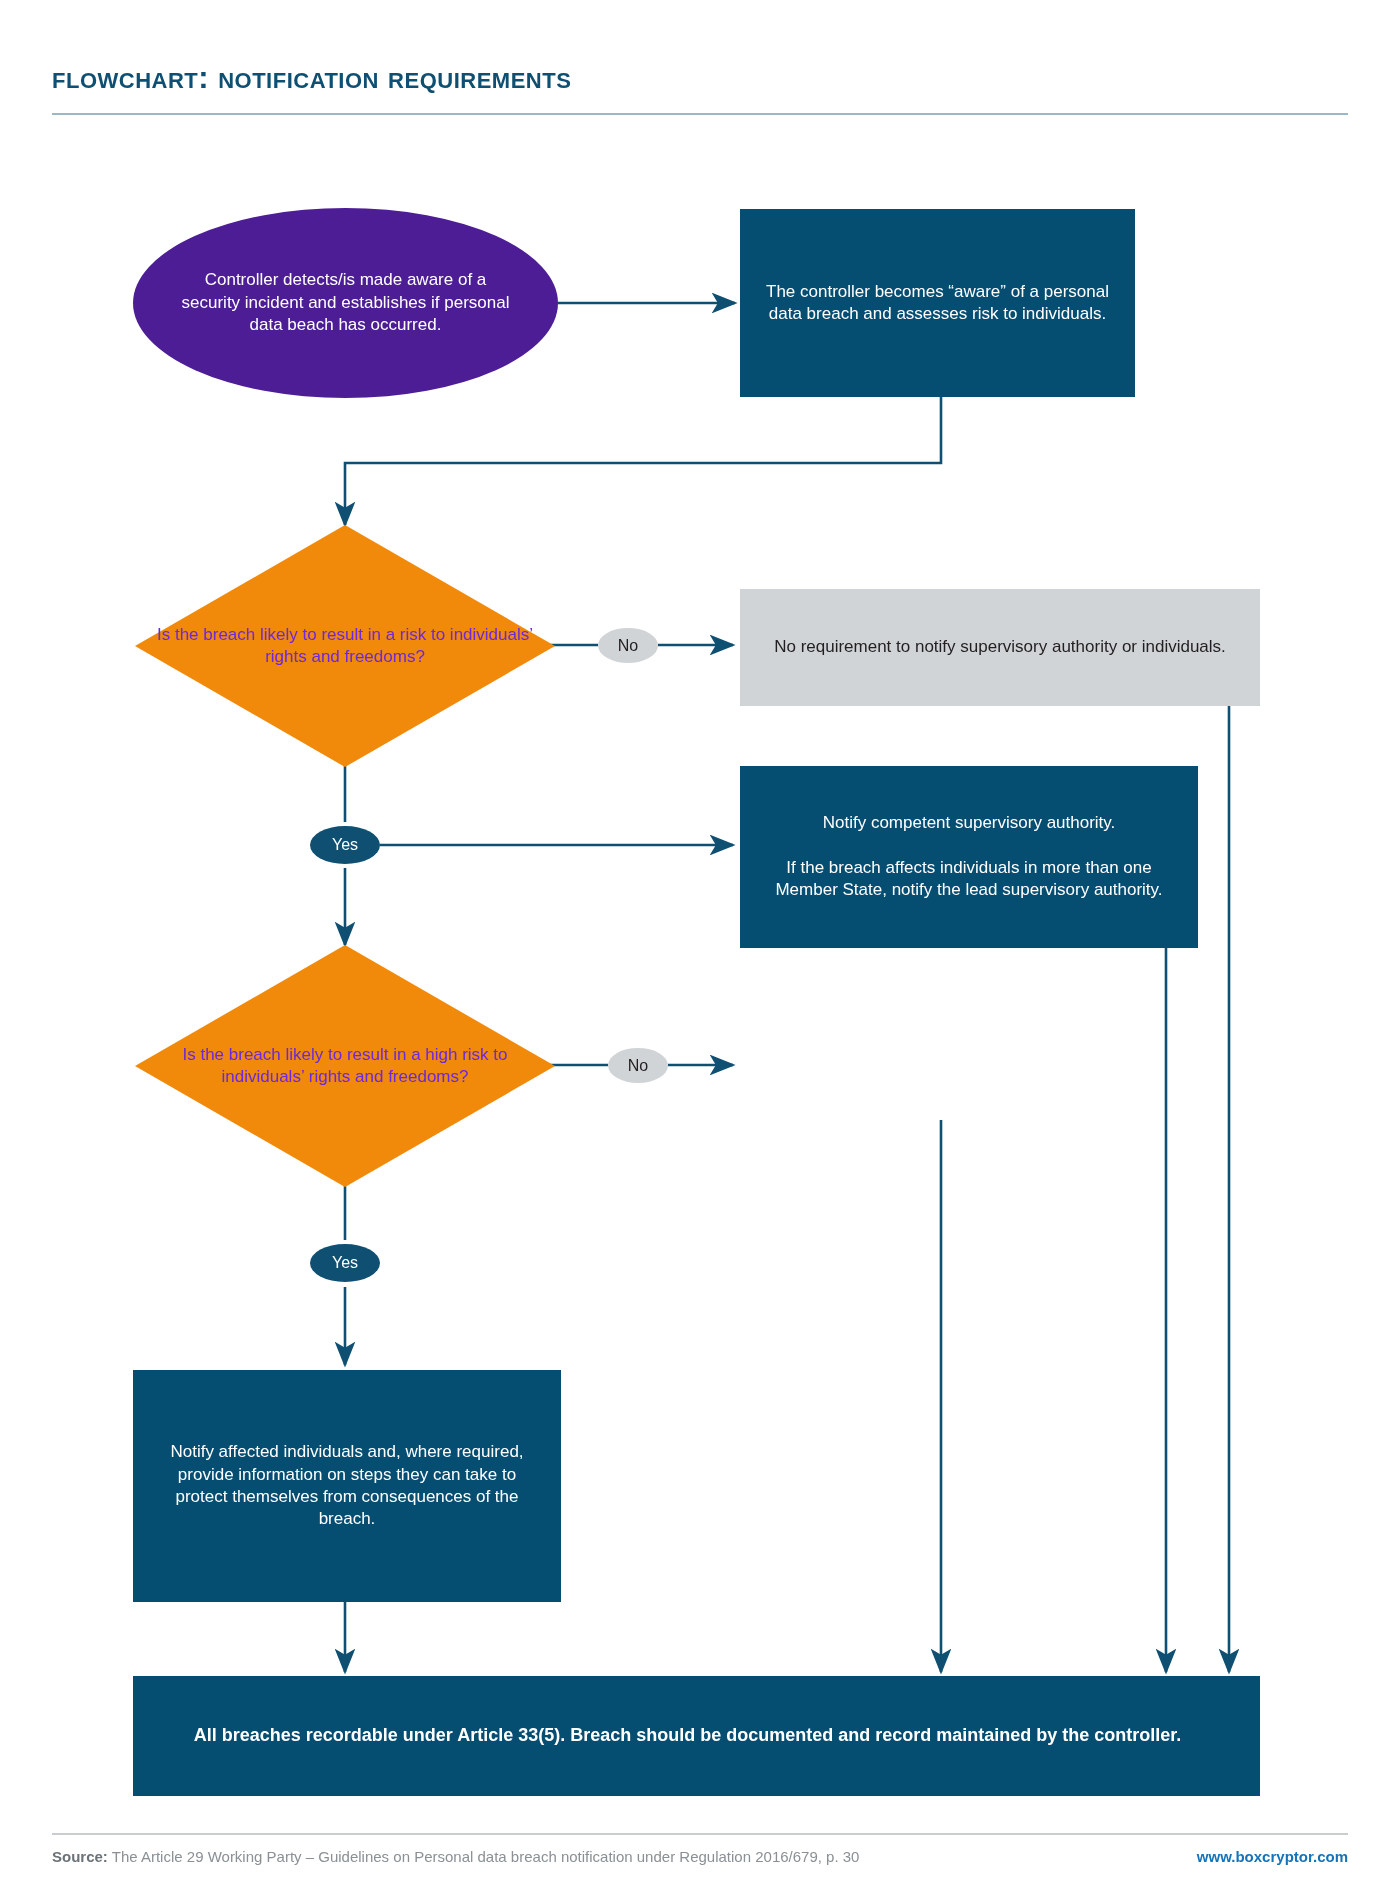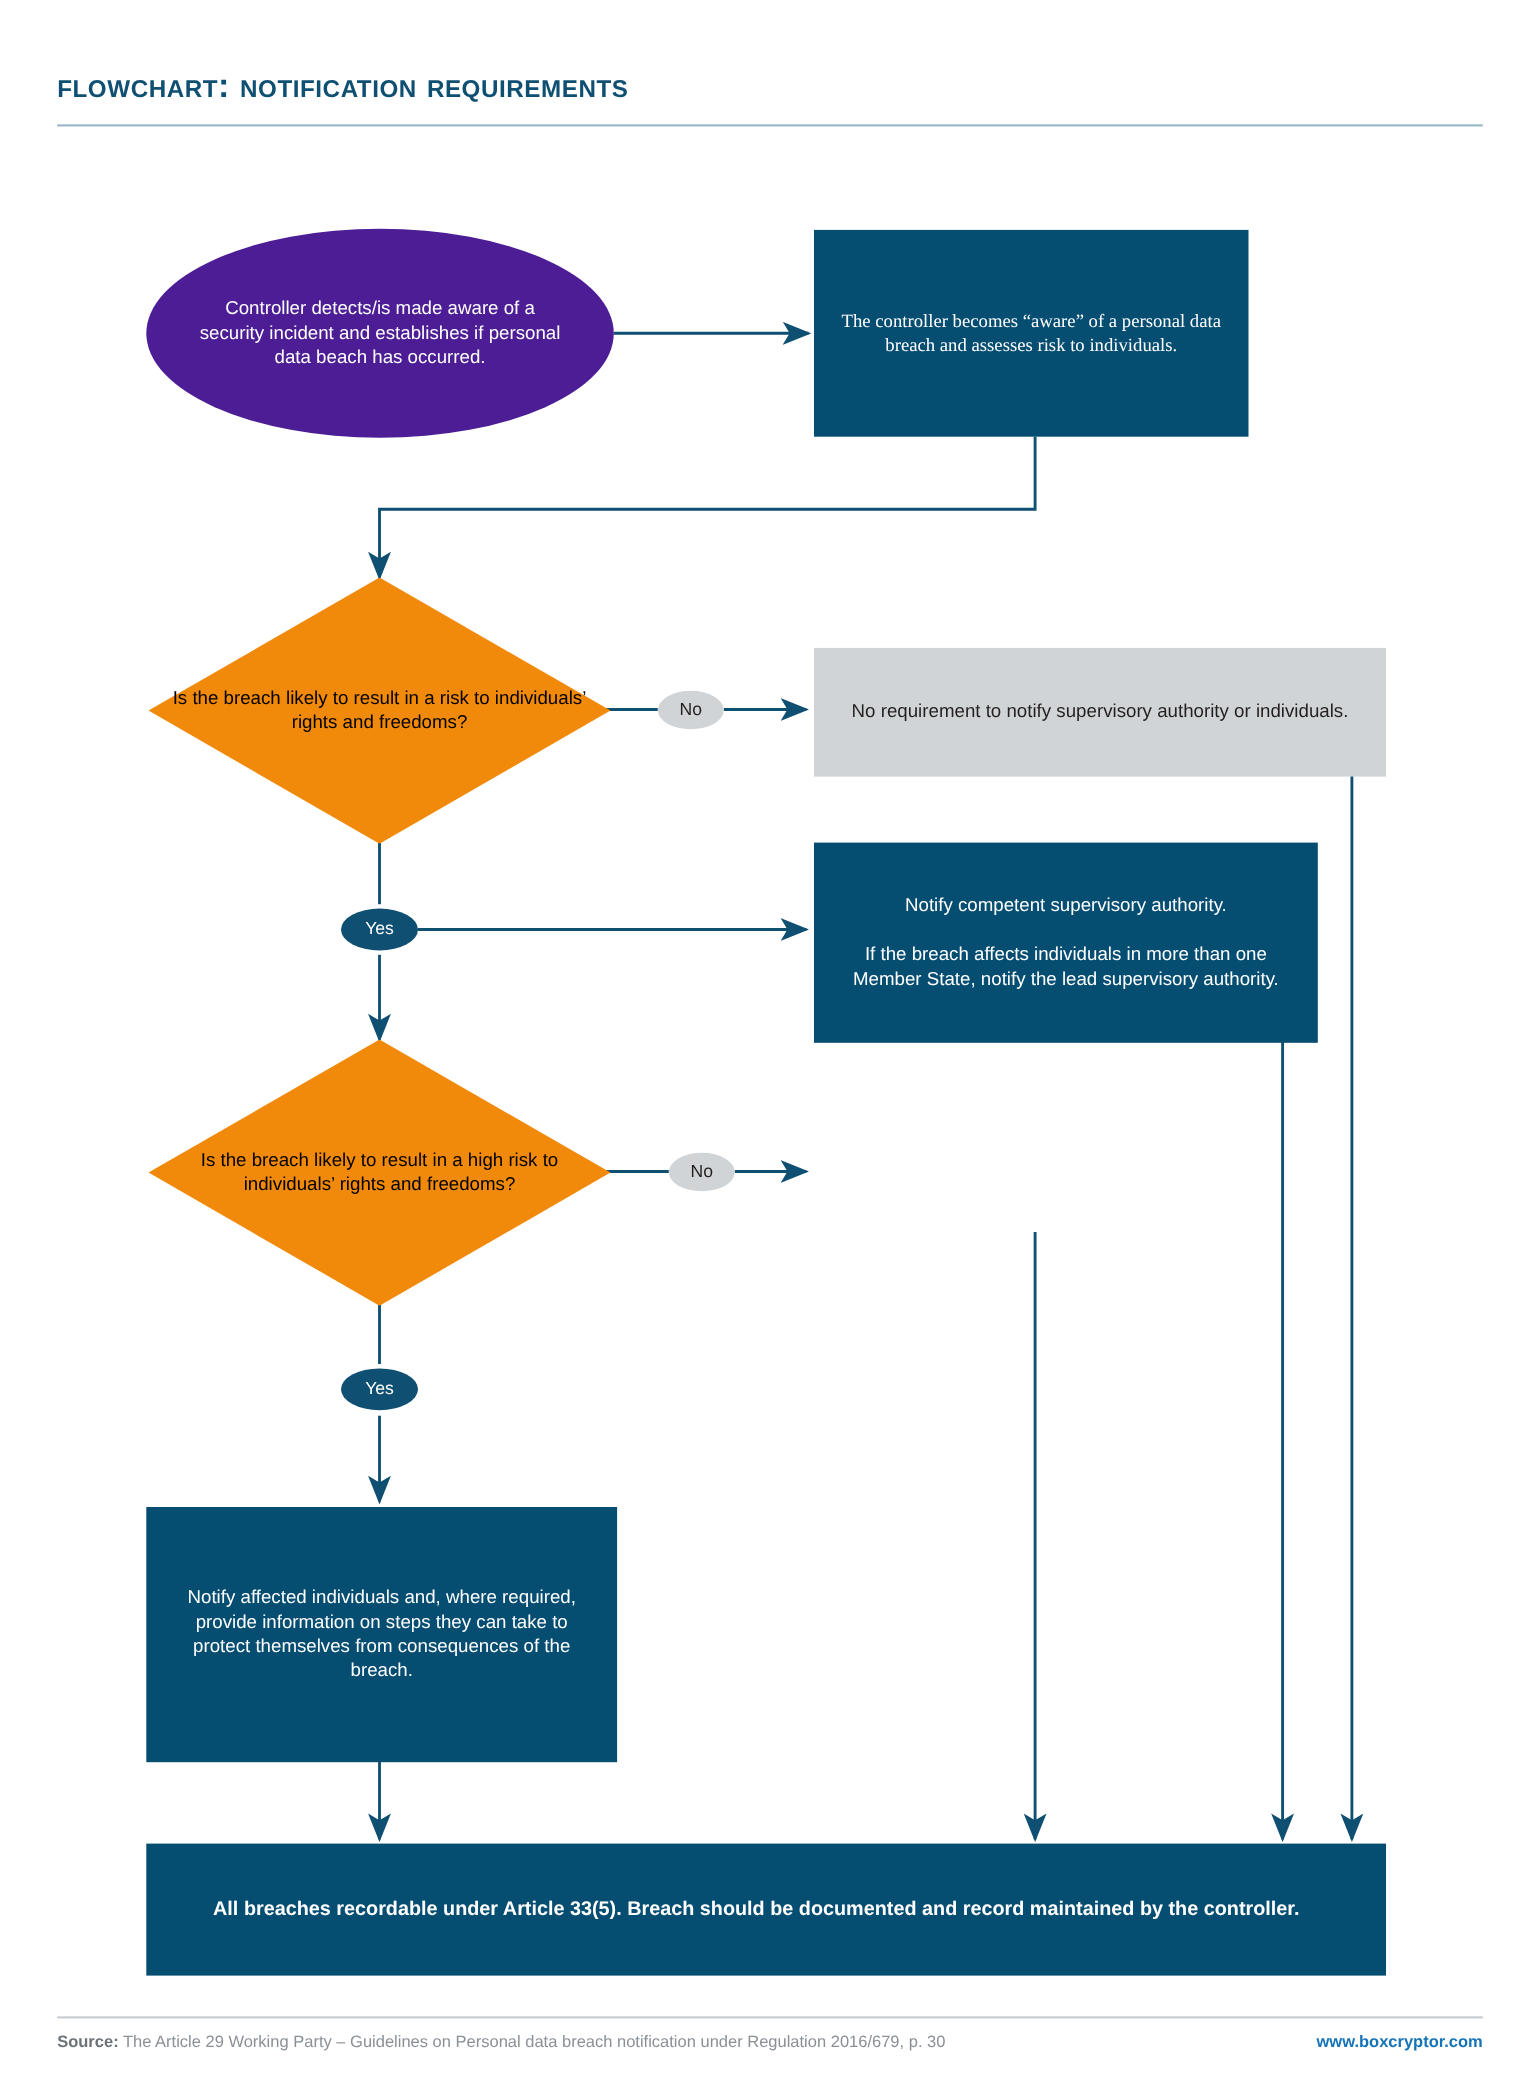--- a/index.html
+++ b/index.html
@@ -85,21 +85,21 @@
     font-size: 17px;
     padding: 0 22px;
   }
   .gray-box {
     background: #d0d4d7;
     color: #231f20;
     font-size: 17px;
     padding: 0 22px;
   }
   .diamond-node {
-    color: #000000;
+    color: #6d28d9;
     font-size: 17px;
     background: transparent;
   }
   .diamond-shape {
     position: absolute;
     left: 0;
     top: 0;
     width: 100%;
     height: 100%;
     background: #f18a0a;
@@ -207,21 +207,21 @@
       <line x1="1166" y1="947" x2="1166" y2="1672" marker-end="url(#arrowhead)"></line>
 
       <line x1="1229" y1="705" x2="1229" y2="1672" marker-end="url(#arrowhead)"></line>
     </g>
   </svg>
 
   <div class="node ellipse-node" style="left:133px; top:208px; width:425px; height:190px;">
     <span class="txt">Controller detects/is made aware of a security incident and establishes if personal data beach has occurred.</span>
   </div>
 
-  <div class="node blue-box" style="left:740px; top:209px; width:395px; height:188px;font-family:Liberation Serif, serif;">
+  <div class="node blue-box" style="left:740px; top:209px; width:395px; height:188px;">
     <span class="txt">The controller becomes “aware” of a personal data breach and assesses risk to individuals.</span>
   </div>
 
   <div class="node diamond-node" style="left:135px; top:525px; width:420px; height:242px;">
     <span class="diamond-shape"></span>
     <span class="txt">Is the breach likely to result in a risk to individuals’ rights and freedoms?</span>
   </div>
 
   <div class="edge-label no" style="left:598px; top:628px; width:60px; height:35px;">
     <span>No</span>

